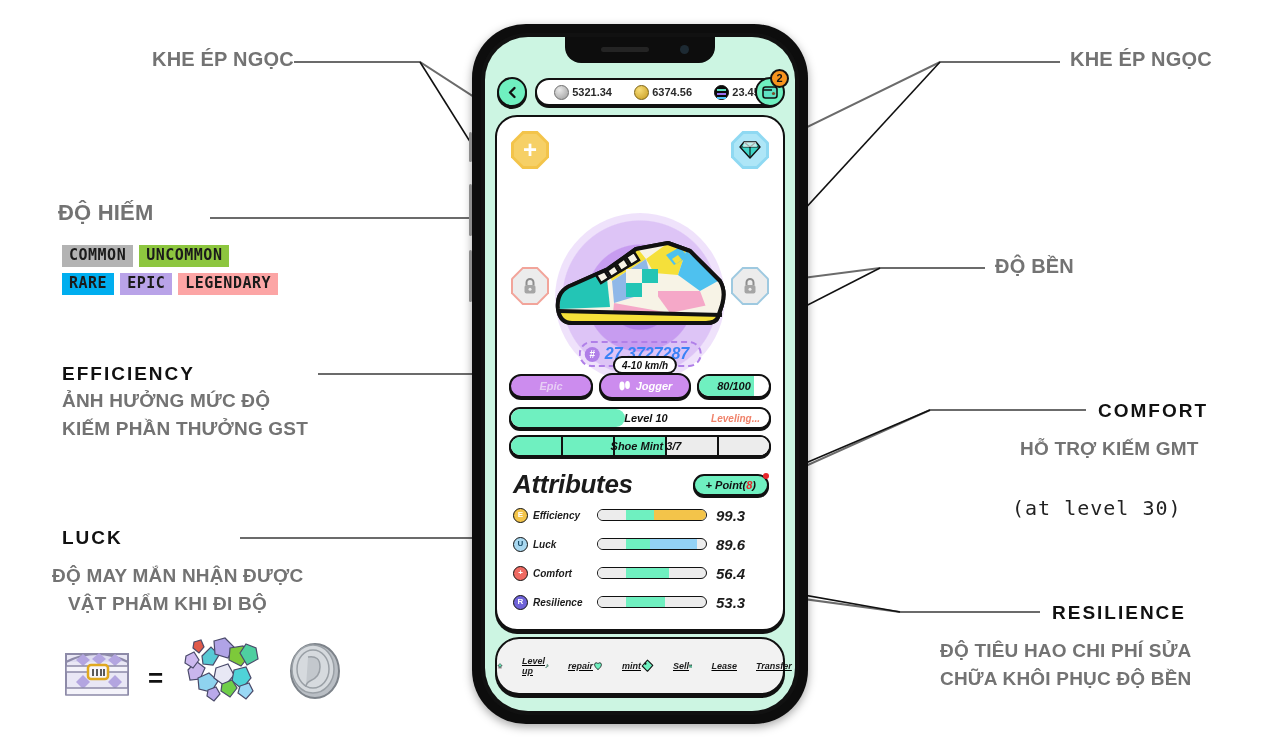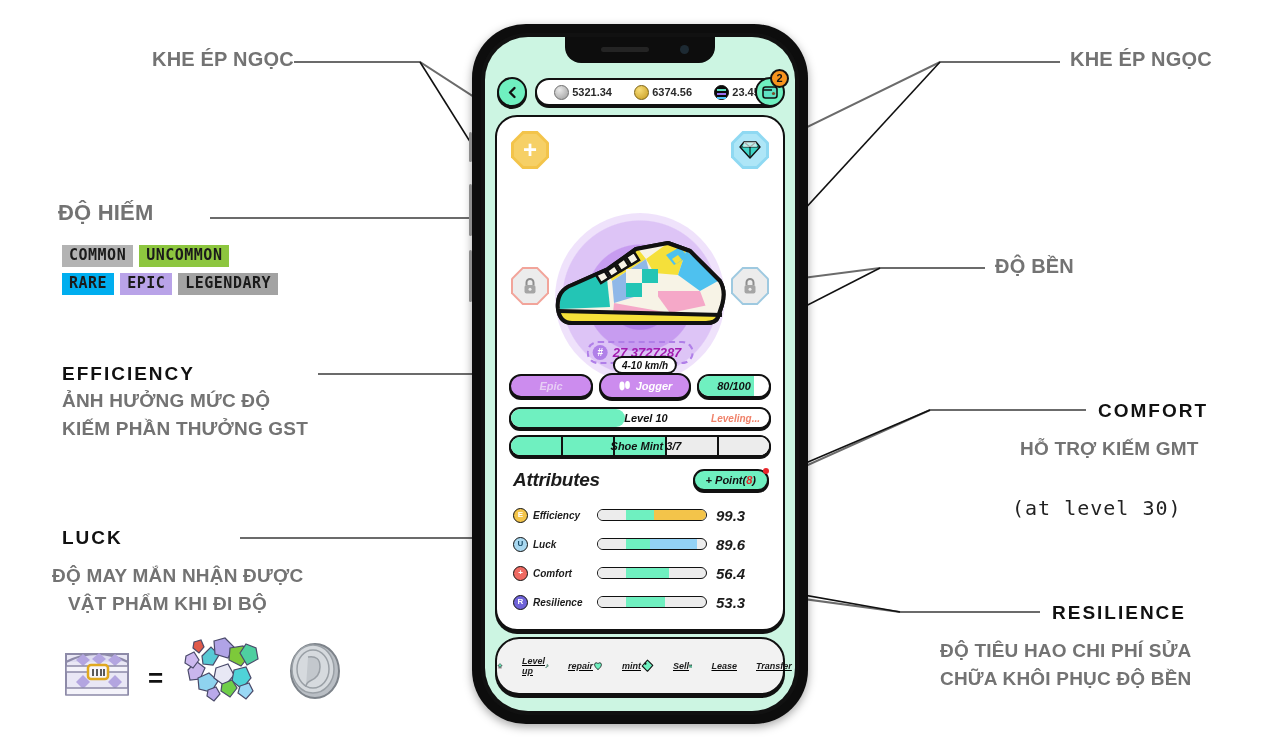--- a/index.html
+++ b/index.html
@@ -169,21 +169,21 @@
   .idpill {
     position: absolute; left: 50%; transform: translateX(-50%); top: 224px;
     display: flex; align-items: center; gap: 5px;
     border: 2px dashed #b07fe8; border-radius: 14px;
     padding: 2px 10px 2px 4px;
   }
   .idpill .hash {
     width: 15px; height: 15px; border-radius: 50%; background: #b07fe8; color: #fff;
     font-size: 10px; font-weight: bold; line-height: 15px; text-align: center;
   }
-  .idpill .txt { color: #a21caf; font-size: 13px; font-weight: bold; font-style: italic; }
+  .idpill .txt { color: #3b82f6; font-size: 16px; font-weight: bold; font-style: italic; }
 
   
   .typerow {
     position: absolute; left: 12px; right: 12px; top: 256px;
     display: flex; align-items: center; justify-content: space-between;
   }
   .pill-epic {
     width: 84px; height: 24px; border-radius: 14px;
     background: #cc8cee; border: 2px solid #111; box-shadow: 0 2px 0 #111;
     color: #e7cdf5; font-size: 11px; font-weight: bold; font-style: italic;
@@ -231,21 +231,21 @@
   .seg:last-child { border-right: 0; }
   .seg.on { background: #6ff0c0; }
   .seg.off { background: #ececec; }
 
   
   .attr-head {
     position: absolute; left: 16px; top: 352px; right: 14px;
     display: flex; align-items: center; justify-content: space-between;
   }
   .attr-title {
-    font-size: 19px; font-weight: bold; font-style: italic; color: #1b1b1b;
+    font-size: 26px; font-weight: bold; font-style: italic; color: #1b1b1b;
     letter-spacing: -.3px;
   }
   .point-btn {
     position: relative; height: 22px; padding: 0 11px;
     background: #6ff0c0; border: 2px solid #111; border-radius: 12px;
     box-shadow: 0 2px 0 #111;
     font-size: 11px; font-weight: bold; font-style: italic; color: #111;
     display: flex; align-items: center;
   }
   .point-btn .n { color: #e8262b; }
@@ -321,21 +321,21 @@
 
   <div class="ann ann-red" style="left:58px; top:200px; font-size:22px;">ĐỘ HIẾM</div>
   <div class="chips" style="left:62px; top:245px;">
     <div class="chip-row">
       <span class="chip" style="background:#b3b3b3;">COMMON</span>
       <span class="chip" style="background:#8dc63f;">UNCOMMON</span>
     </div>
     <div class="chip-row">
       <span class="chip" style="background:#00aeef;">RARE</span>
       <span class="chip" style="background:#b9a3e8;">EPIC</span>
-      <span class="chip" style="background:#a3a3a3;">LEGENDARY</span>
+      <span class="chip" style="background:#fca5a5;">LEGENDARY</span>
     </div>
   </div>
 
   <div class="ann ann-black" style="left:62px; top:363px; font-size:19px;">EFFICIENCY</div>
   <div class="ann ann-red" style="left:62px; top:390px; font-size:19px;">ẢNH HƯỞNG MỨC ĐỘ</div>
   <div class="ann ann-red" style="left:62px; top:418px; font-size:19px;">KIẾM PHẦN THƯỞNG GST</div>
 
   <div class="ann ann-black" style="left:62px; top:527px; font-size:19px;">LUCK</div>
   <div class="ann ann-red" style="left:52px; top:565px; font-size:19px;">ĐỘ MAY MẮN NHẬN ĐƯỢC</div>
   <div class="ann ann-red" style="left:68px; top:593px; font-size:19px;">VẬT PHẨM KHI ĐI BỘ</div>

